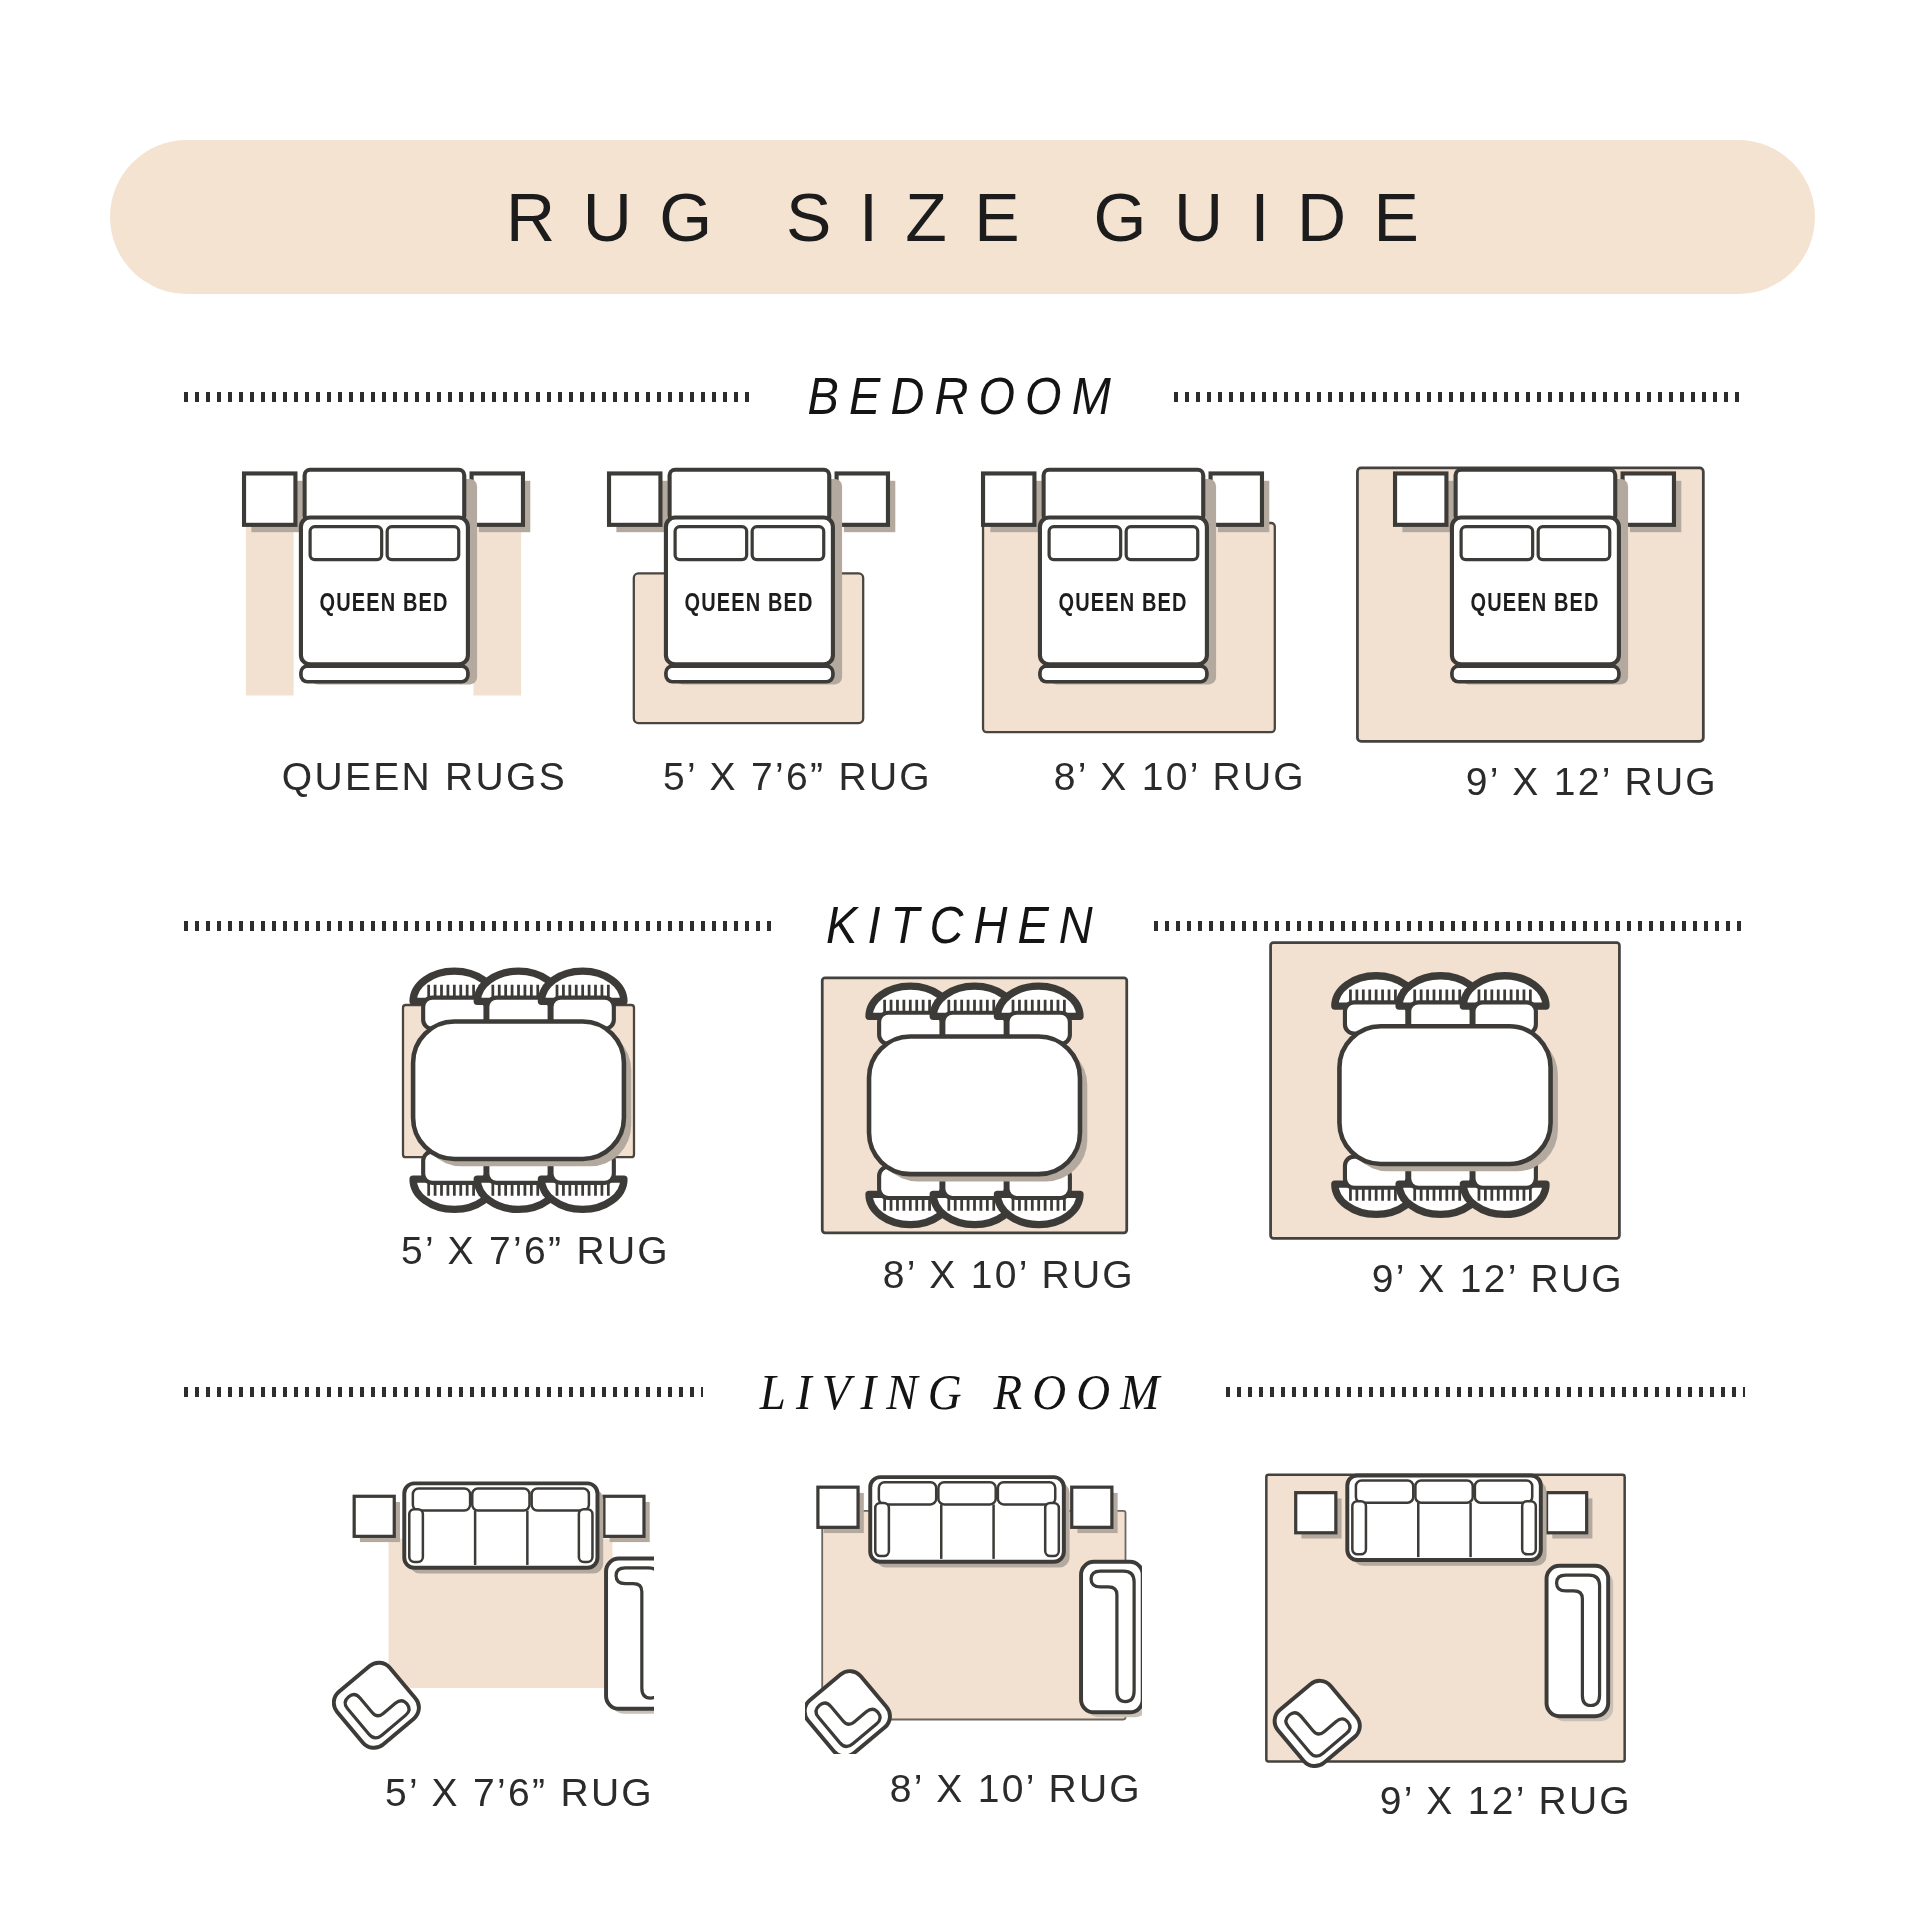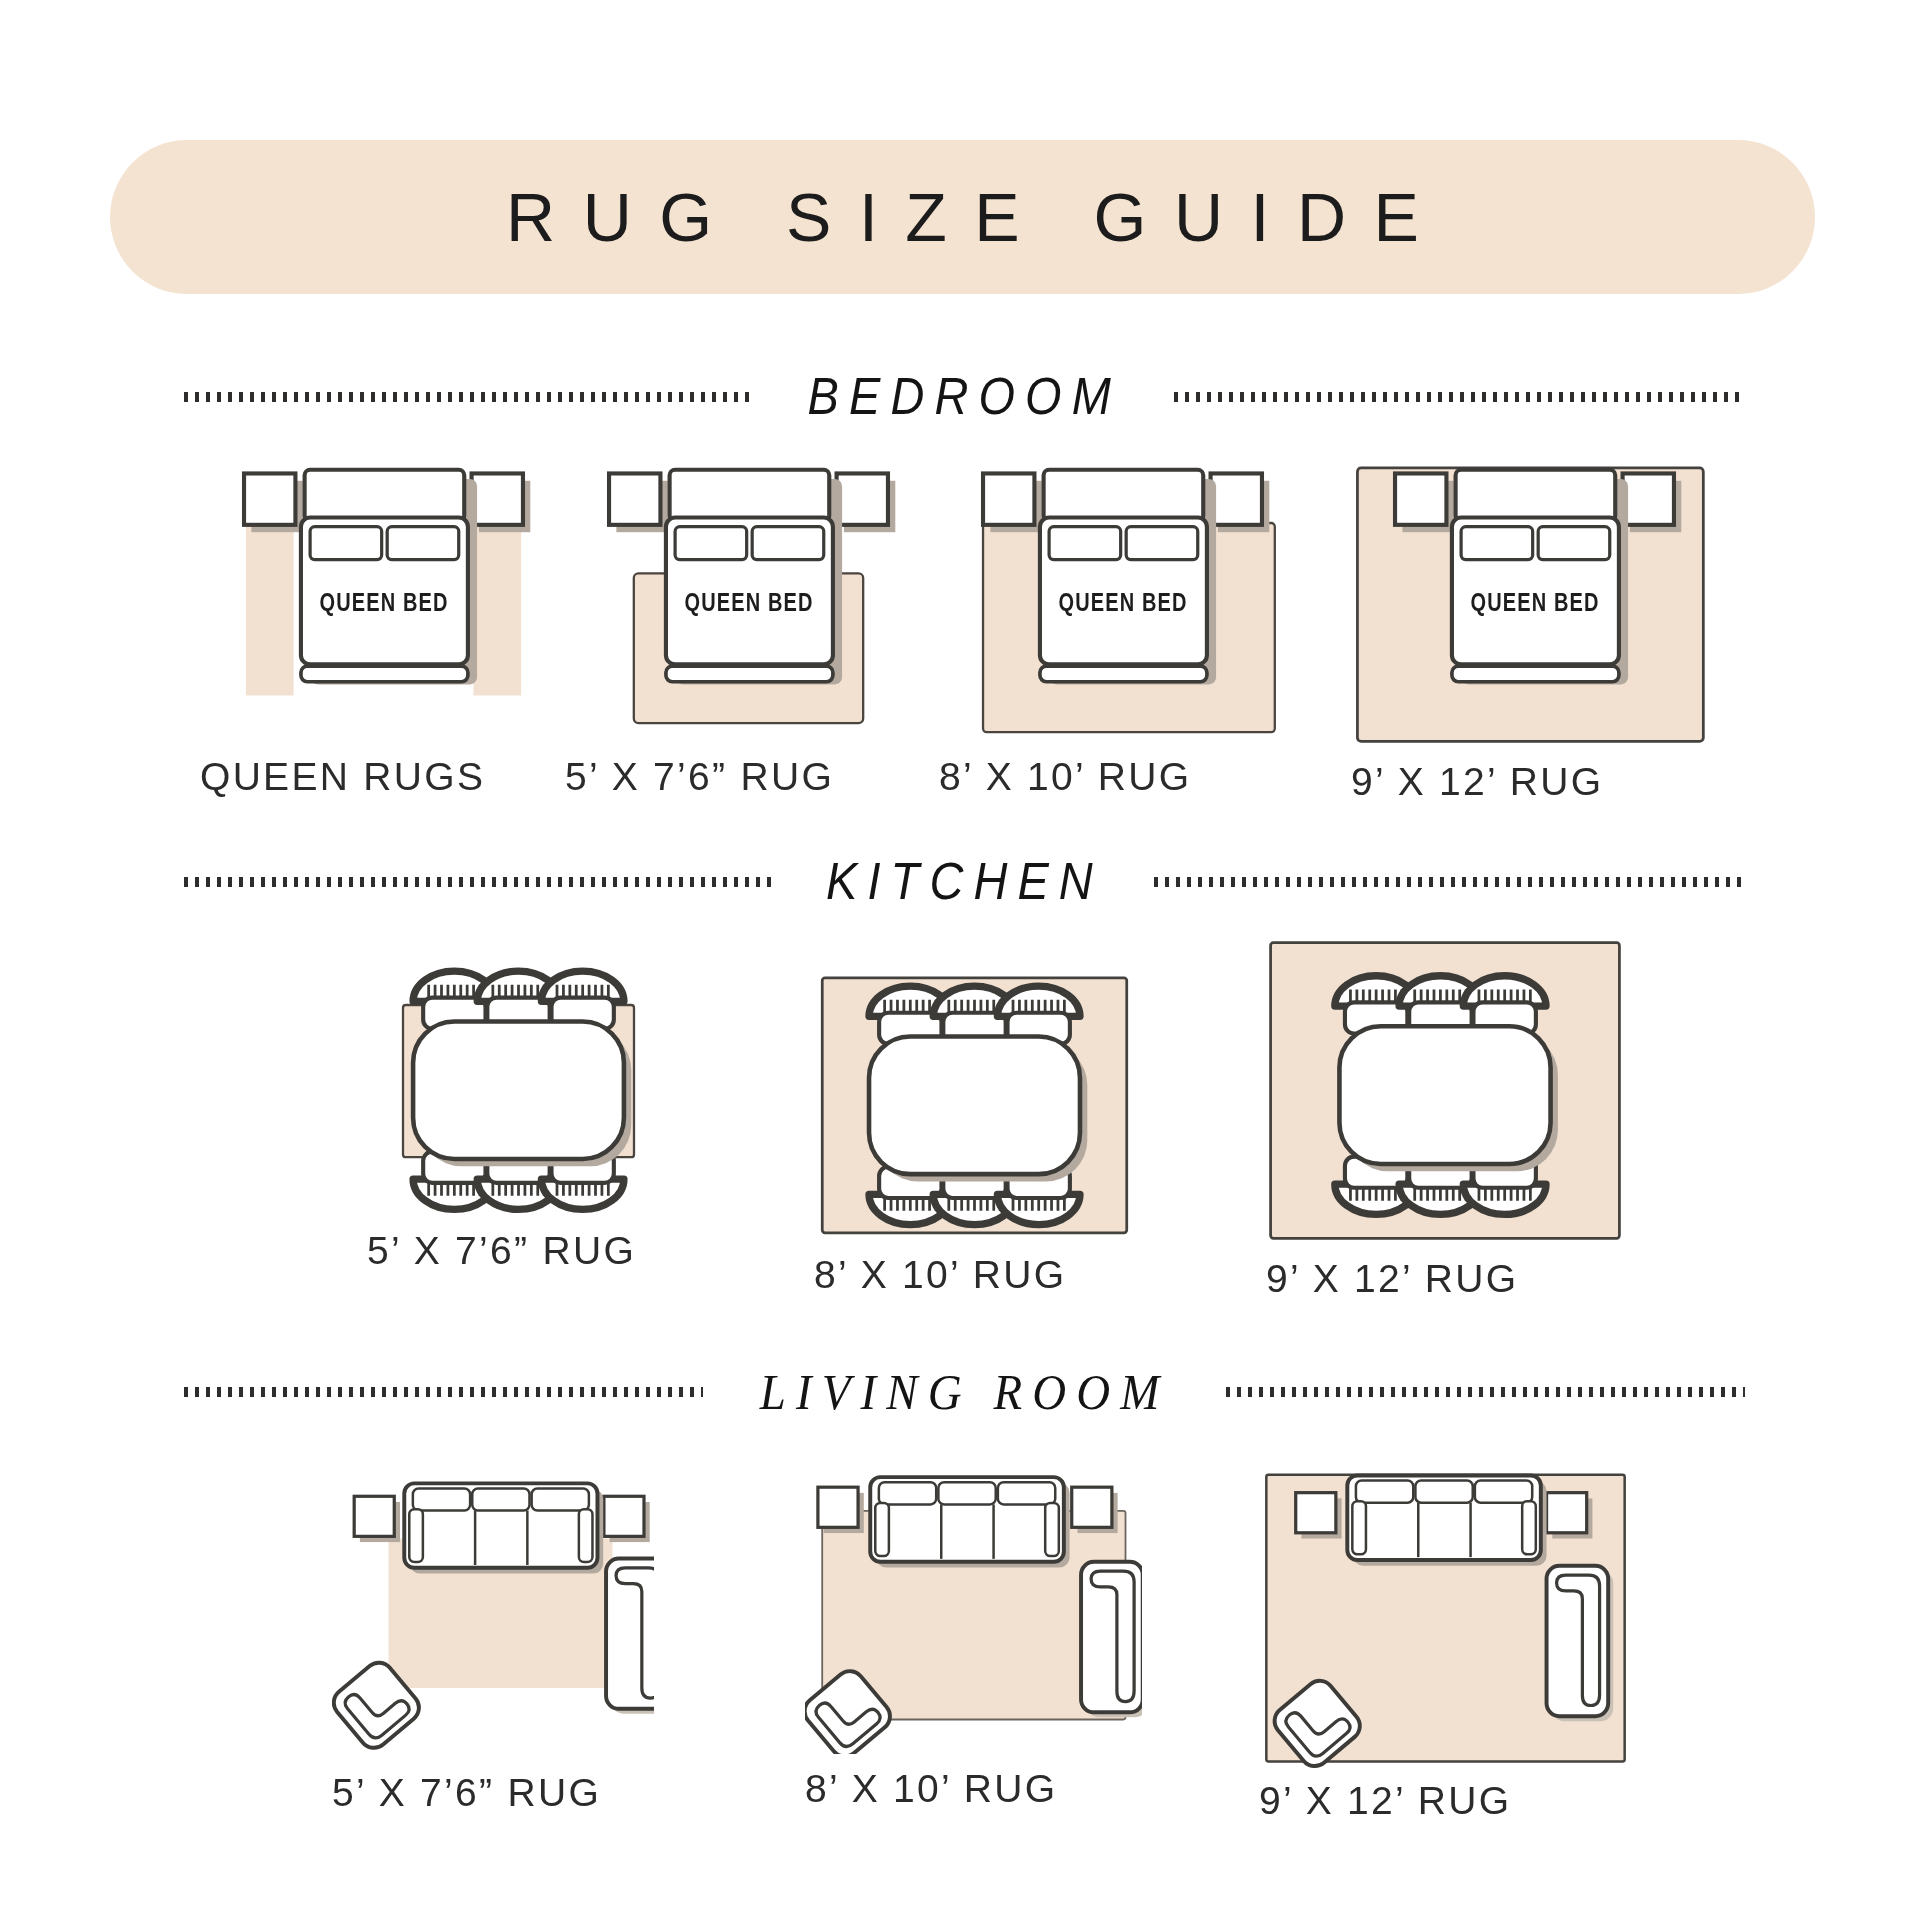--- a/index.html
+++ b/index.html
@@ -21,21 +21,21 @@
     display:flex;align-items:center;gap:39px;
   }
   .dotline{
     flex:1;height:10px;
     background:repeating-linear-gradient(90deg,#2f2d2b 0 4.1px,transparent 4.1px 11px);
   }
   .sec-title{
     font-size:51px;font-style:italic;font-weight:400;letter-spacing:11px;
     color:#141414;white-space:nowrap;transform:scaleX(.92);
   }
-  .dcol{position:absolute;text-align:left;}
+  .dcol{position:absolute;text-align:right;}
   .dcol svg{display:block;margin:0 auto;}
   .dlabel{
     font-size:39px;font-weight:400;letter-spacing:2.3px;color:#2b2b2b;
     white-space:nowrap;
   }
   .queen{
     position:absolute;left:50.25%;top:138px;transform:translate(-50%,-50%) scaleX(.8);
     font-size:25px;font-weight:700;letter-spacing:1.4px;color:#1d1d1d;white-space:nowrap;
   }
   .bedwrap{position:relative;}
@@ -92,21 +92,21 @@
 
 <div class="banner">
   <h1>RUG SIZE GUIDE</h1>
 </div>
 
 <div class="sec-header" style="top:360px;">
   <div class="dotline"></div>
   <div class="sec-title">BEDROOM</div>
   <div class="dotline"></div>
 </div>
-<div class="sec-header" style="top:845px;">
+<div class="sec-header" style="top:889px;">
   <div class="dotline"></div>
   <div class="sec-title">KITCHEN</div>
   <div class="dotline"></div>
 </div>
 <div class="sec-header" style="top:1355px;font-family:Liberation Serif, serif;">
   <div class="dotline"></div>
   <div class="sec-title">LIVING ROOM</div>
   <div class="dotline"></div>
 </div>
 

